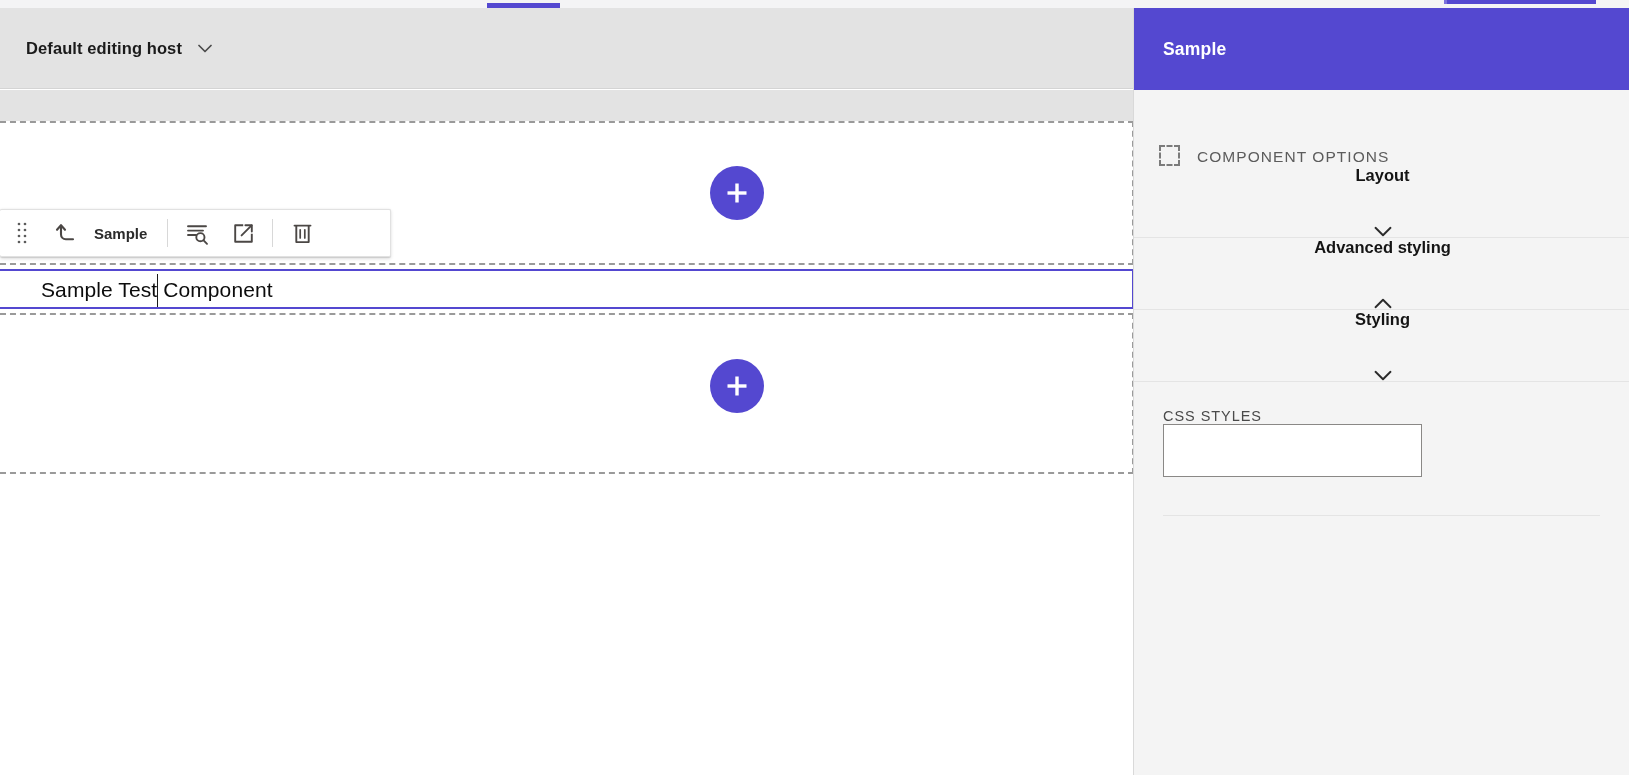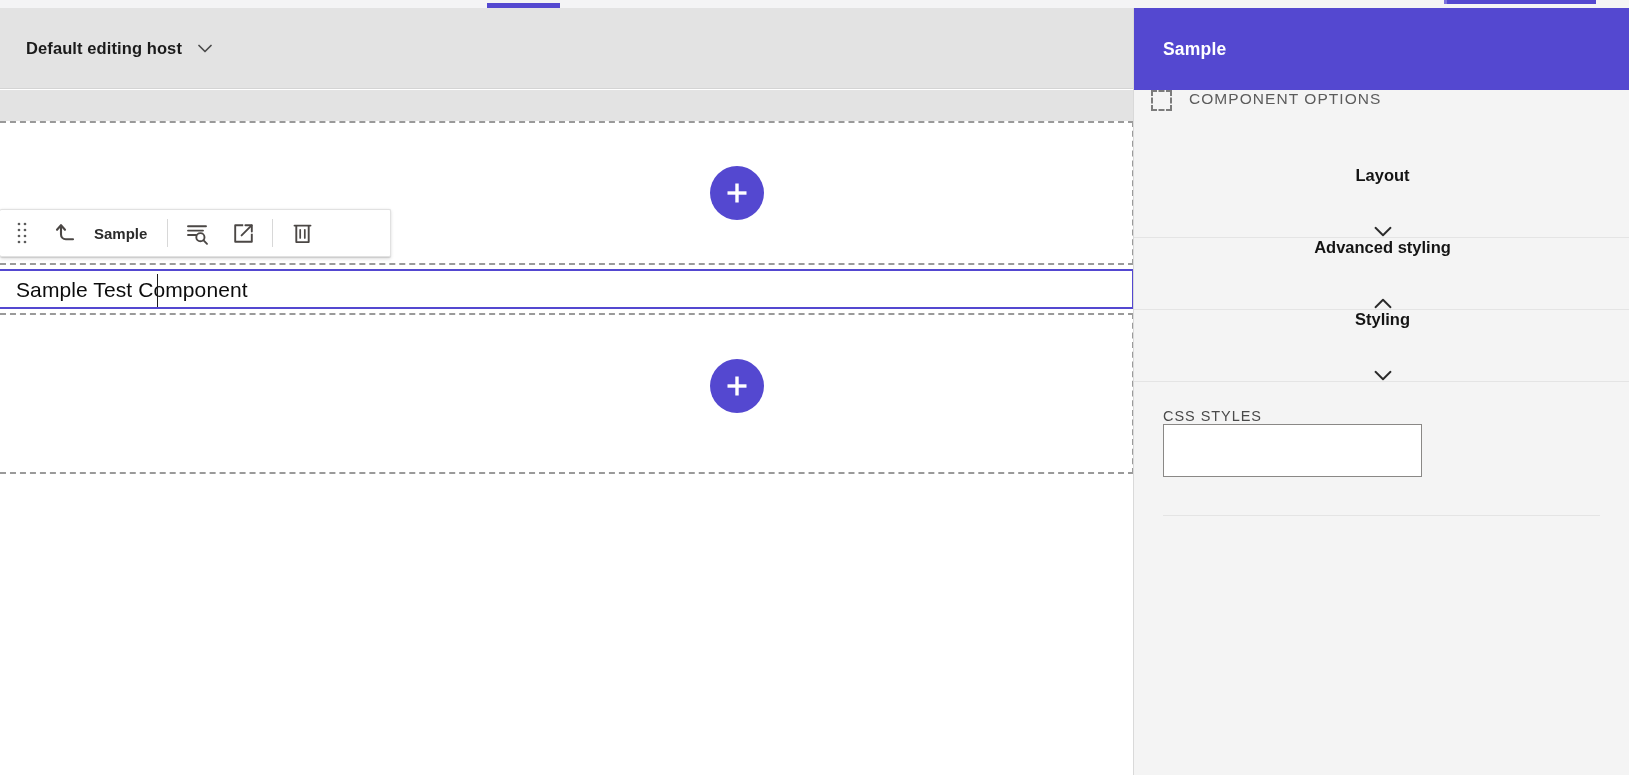--- a/index.html
+++ b/index.html
@@ -140,22 +140,23 @@
     border-left: none;
     background: #ffffff;
     display: flex;
     align-items: center;
   }
   .selected-text {
     font-size: 21px;
     color: #0c0c0c;
     font-weight: 400;
     line-height: 1;
-    padding-left: 16px;
+    padding-left: 1px;
     letter-spacing: .1px;
+    margin-left: 40px;
   }
   .caret {
     position: absolute;
     left: 157px;
     top: 3px;
     width: 1px;
     height: 33px;
     background: #1b1b1b;
   }
 
@@ -222,23 +223,23 @@
   }
   .panel-title {
     color: #ffffff;
     font-size: 17.5px;
     font-weight: 700;
     letter-spacing: .2px;
   }
 
   .panel-section-head {
     display: flex;
-    align-items: flex-start;
+    align-items: flex-end;
     gap: 17px;
-    padding: 0 17px;
+    padding: 0 25px;
     height: 76px;
   }
   .opts-icon {
     width: 21px;
     height: 21px;
     border: 2px dashed #7b7b7b;
     flex: none;
   }
   .opts-label {
     font-size: 15.5px;

